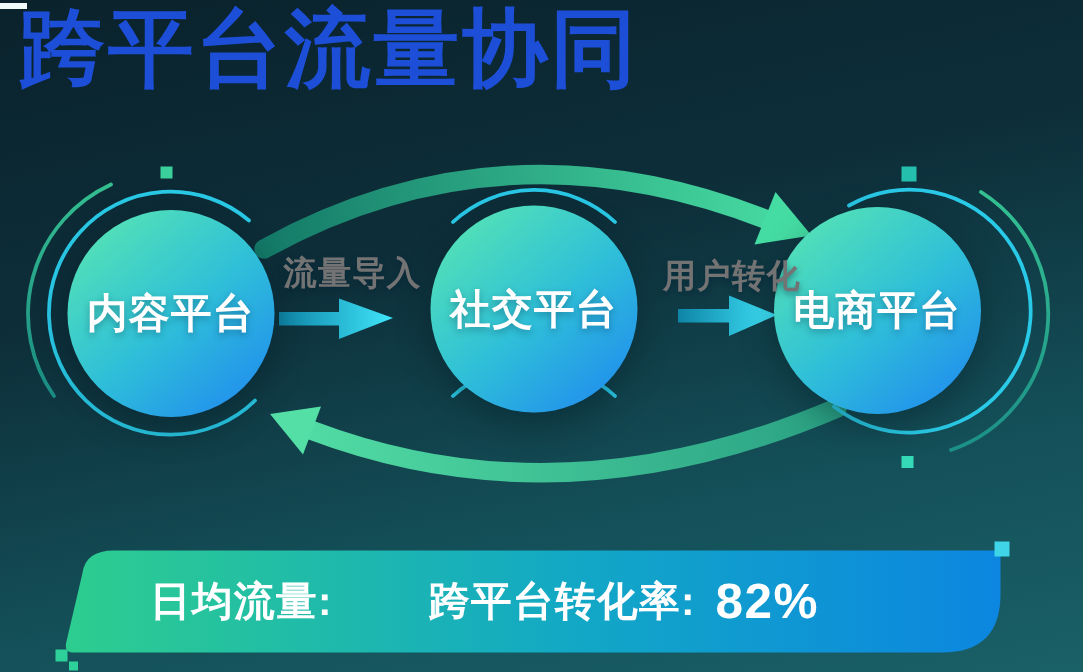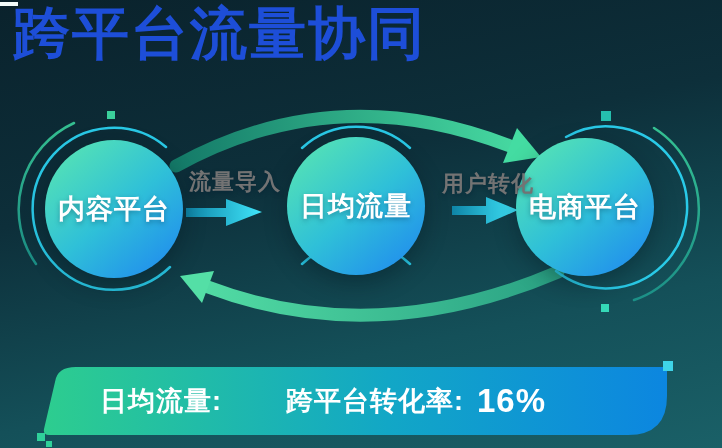--- a/index.html
+++ b/index.html
@@ -100,27 +100,27 @@
   <path d="M 76 367 H 667 V 396 Q 667 435 628 435 H 49 Q 43 435 44 429 L 55 382 Q 57 367 76 367 Z" fill="url(#gBar)"></path>
   <rect x="663" y="361" width="10" height="10" fill="#3fd4e8"></rect>
   <rect x="37" y="433" width="8" height="8" fill="#2fd19a"></rect>
   <rect x="46" y="441" width="6" height="6" fill="#2fd19a"></rect>
 </svg>
 
 <div id="node-content" class="abs node">
   <span class="node-label">内容平台</span>
 </div>
 <div id="node-social" class="abs node">
-  <span class="node-label">日均流量</span>
+  <span class="node-label">社交平台</span>
 </div>
 <div id="node-ecommerce" class="abs node">
   <span class="node-label">电商平台</span>
 </div>
 
 <div id="flow-label-1" class="abs flow-label">流量导入</div>
 <div id="flow-label-2" class="abs flow-label">用户转化</div>
 
 <div class="abs stats-text">
   <span class="stat-label">日均流量:</span>
   <span class="stat-gap"></span>
   <span class="stat-label">跨平台转化率:</span>
-  <span class="stat-value">16%</span>
+  <span class="stat-value">82%</span>
 </div>
 
 </body></html>

